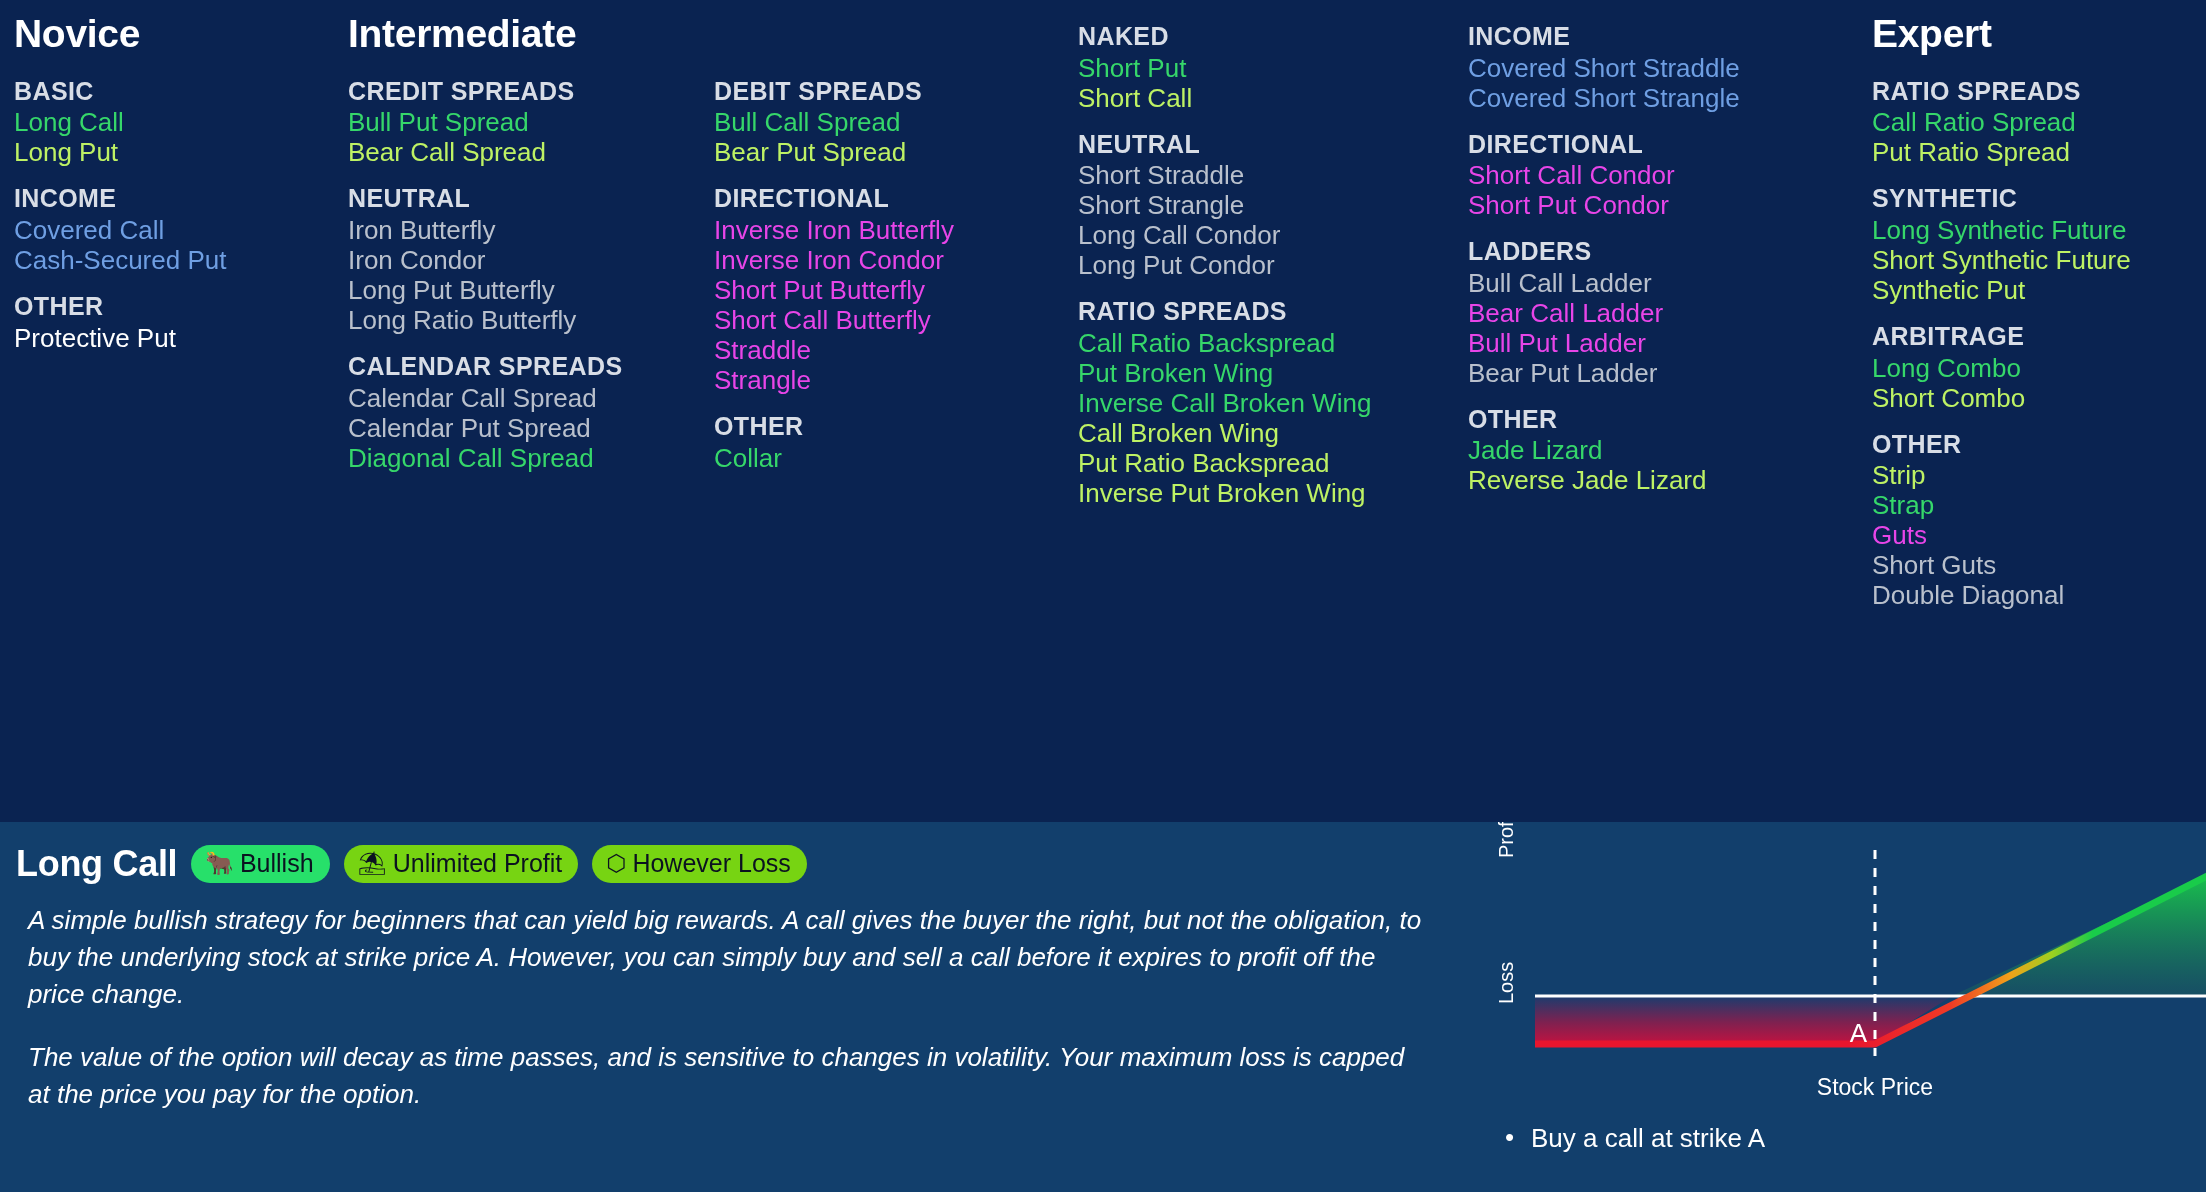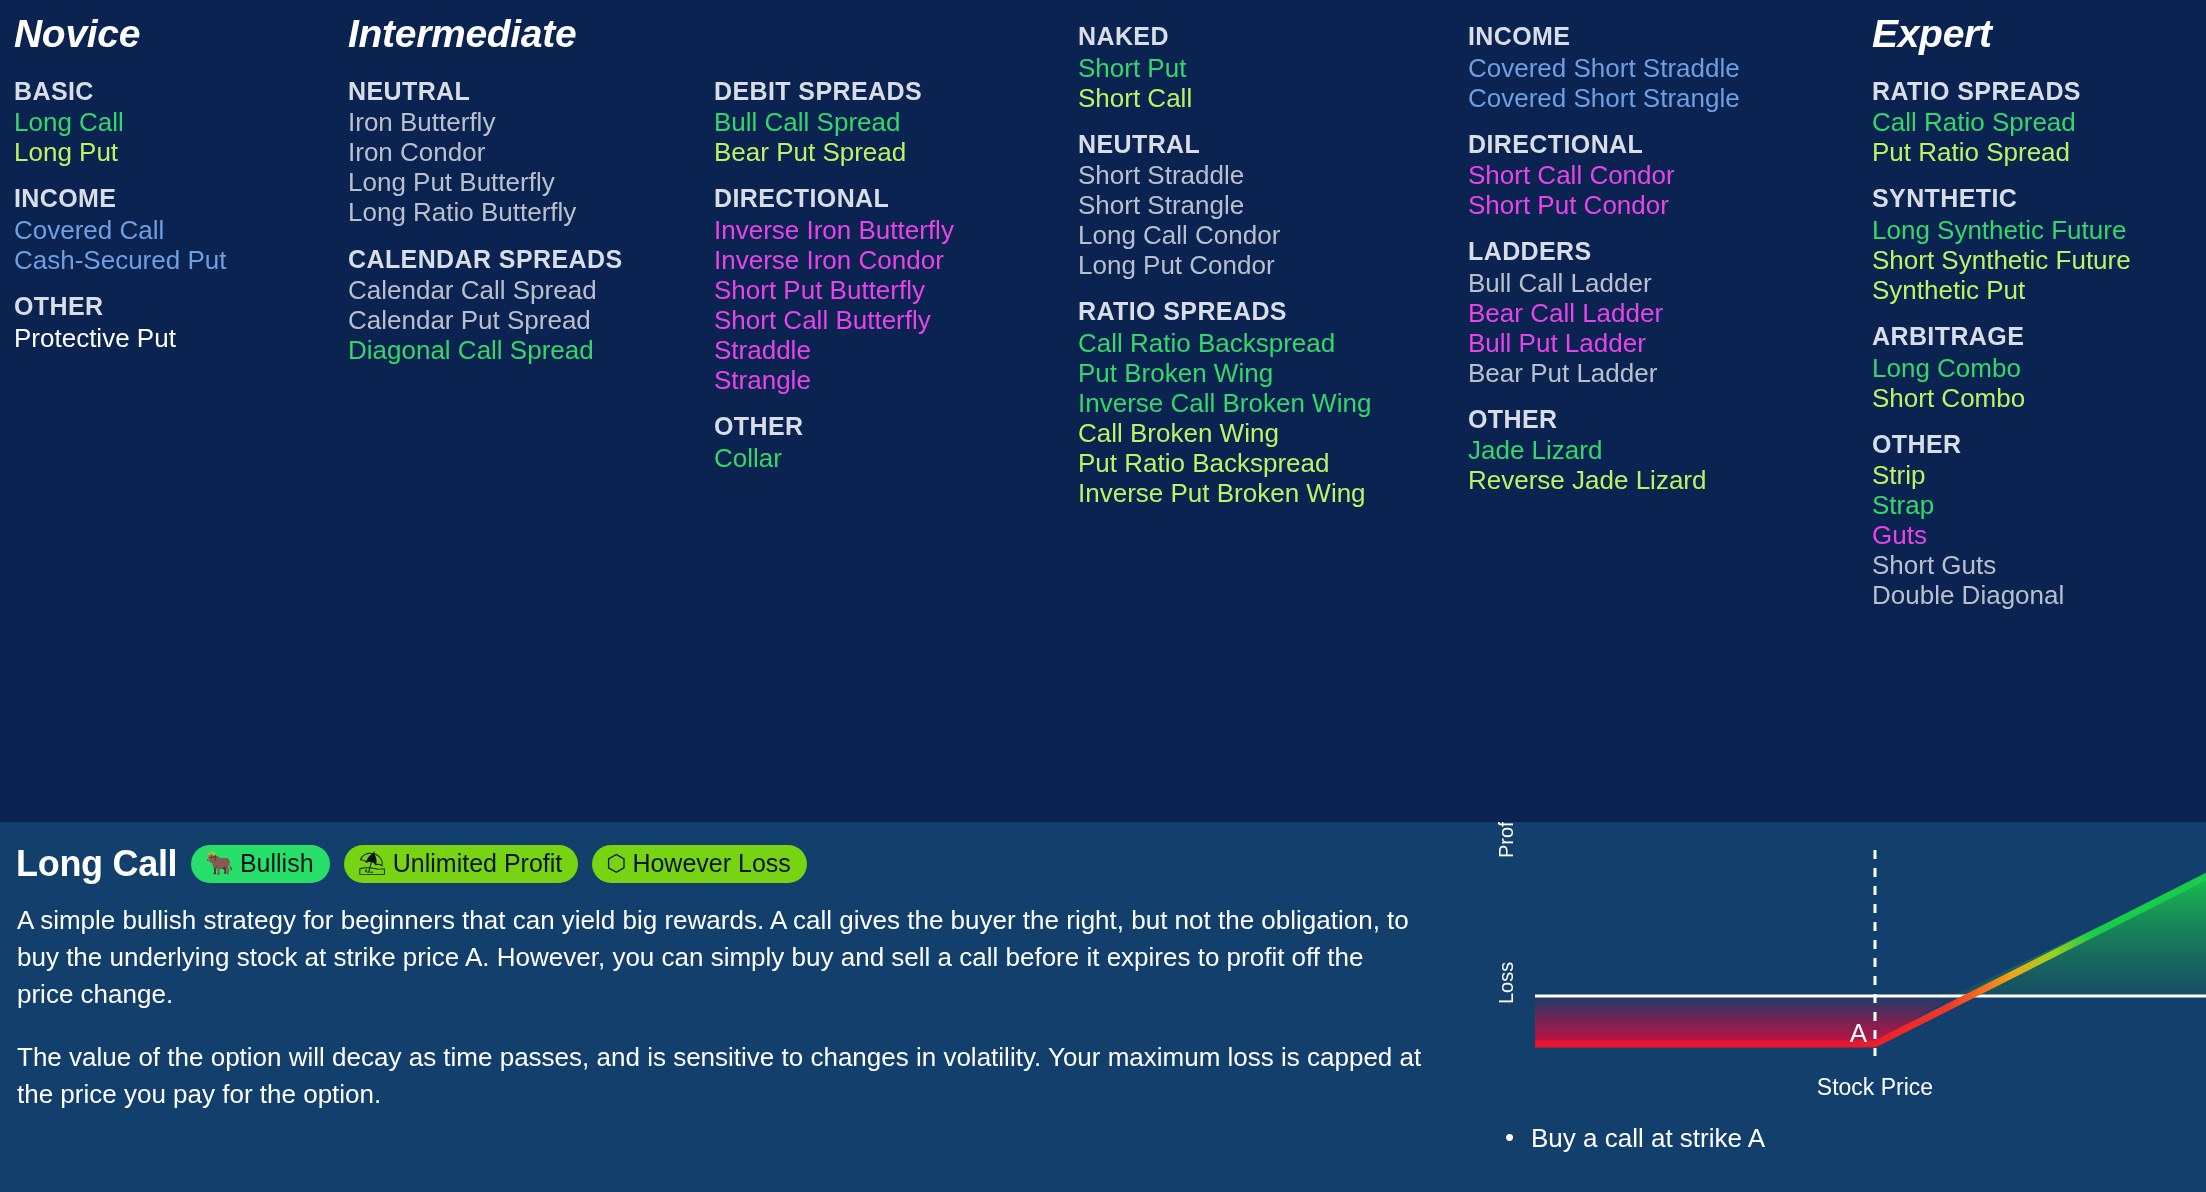--- a/index.html
+++ b/index.html
@@ -31,21 +31,20 @@
     top: 0;
   }
   .level-title {
     font-size: 39px;
     font-weight: bold;
     color: #ffffff;
     letter-spacing: -0.3px;
     margin: 14px 0 0 0;
     line-height: 1.05;
     white-space: nowrap;
-    font-style: italic;
   }
   .level-cols {
     display: flex;
     gap: 0px;
     margin-top: 21px;
   }
   .cat-col { }
   .cat-block { margin-bottom: 16px; }
   .cat-head {
     font-size: 25px;
@@ -110,22 +109,23 @@
   }
   .badge .bicon {
     font-size: 23px;
     line-height: 1;
     display: inline-block;
   }
   .desc {
     font-size: 26px;
     color: #ffffff;
     line-height: 1.42;
-    margin: 0 0 26px 1px;
+    margin: 0 0 26px 12px;
     max-width: 1420px;
+    font-style: italic;
   }
 
   
   #detail-right {
     flex: 1;
     position: relative;
   }
   #chart-wrap {
     position: absolute;
     left: 0; top: 0;
@@ -186,20 +186,25 @@
               <div class="cat-head">OTHER</div>
               <div class="strat c-white">Protective Put</div>
             </div>
           </div>
         </div>
       </div>
       <div class="level-group" style="left: 348px;">
         <div class="level-title">Intermediate</div>
         <div class="level-cols">
           <div class="cat-col" style="width: 366px;">
+            <div class="cat-block">
+              <div class="cat-head">CREDIT SPREADS</div>
+              <div class="strat c-green">Bull Put Spread</div>
+              <div class="strat c-red">Bear Call Spread</div>
+            </div>
             <div class="cat-block">
               <div class="cat-head">NEUTRAL</div>
               <div class="strat c-grey">Iron Butterfly</div>
               <div class="strat c-grey">Iron Condor</div>
               <div class="strat c-grey">Long Put Butterfly</div>
               <div class="strat c-grey">Long Ratio Butterfly</div>
             </div>
             <div class="cat-block">
               <div class="cat-head">CALENDAR SPREADS</div>
               <div class="strat c-grey">Calendar Call Spread</div>

